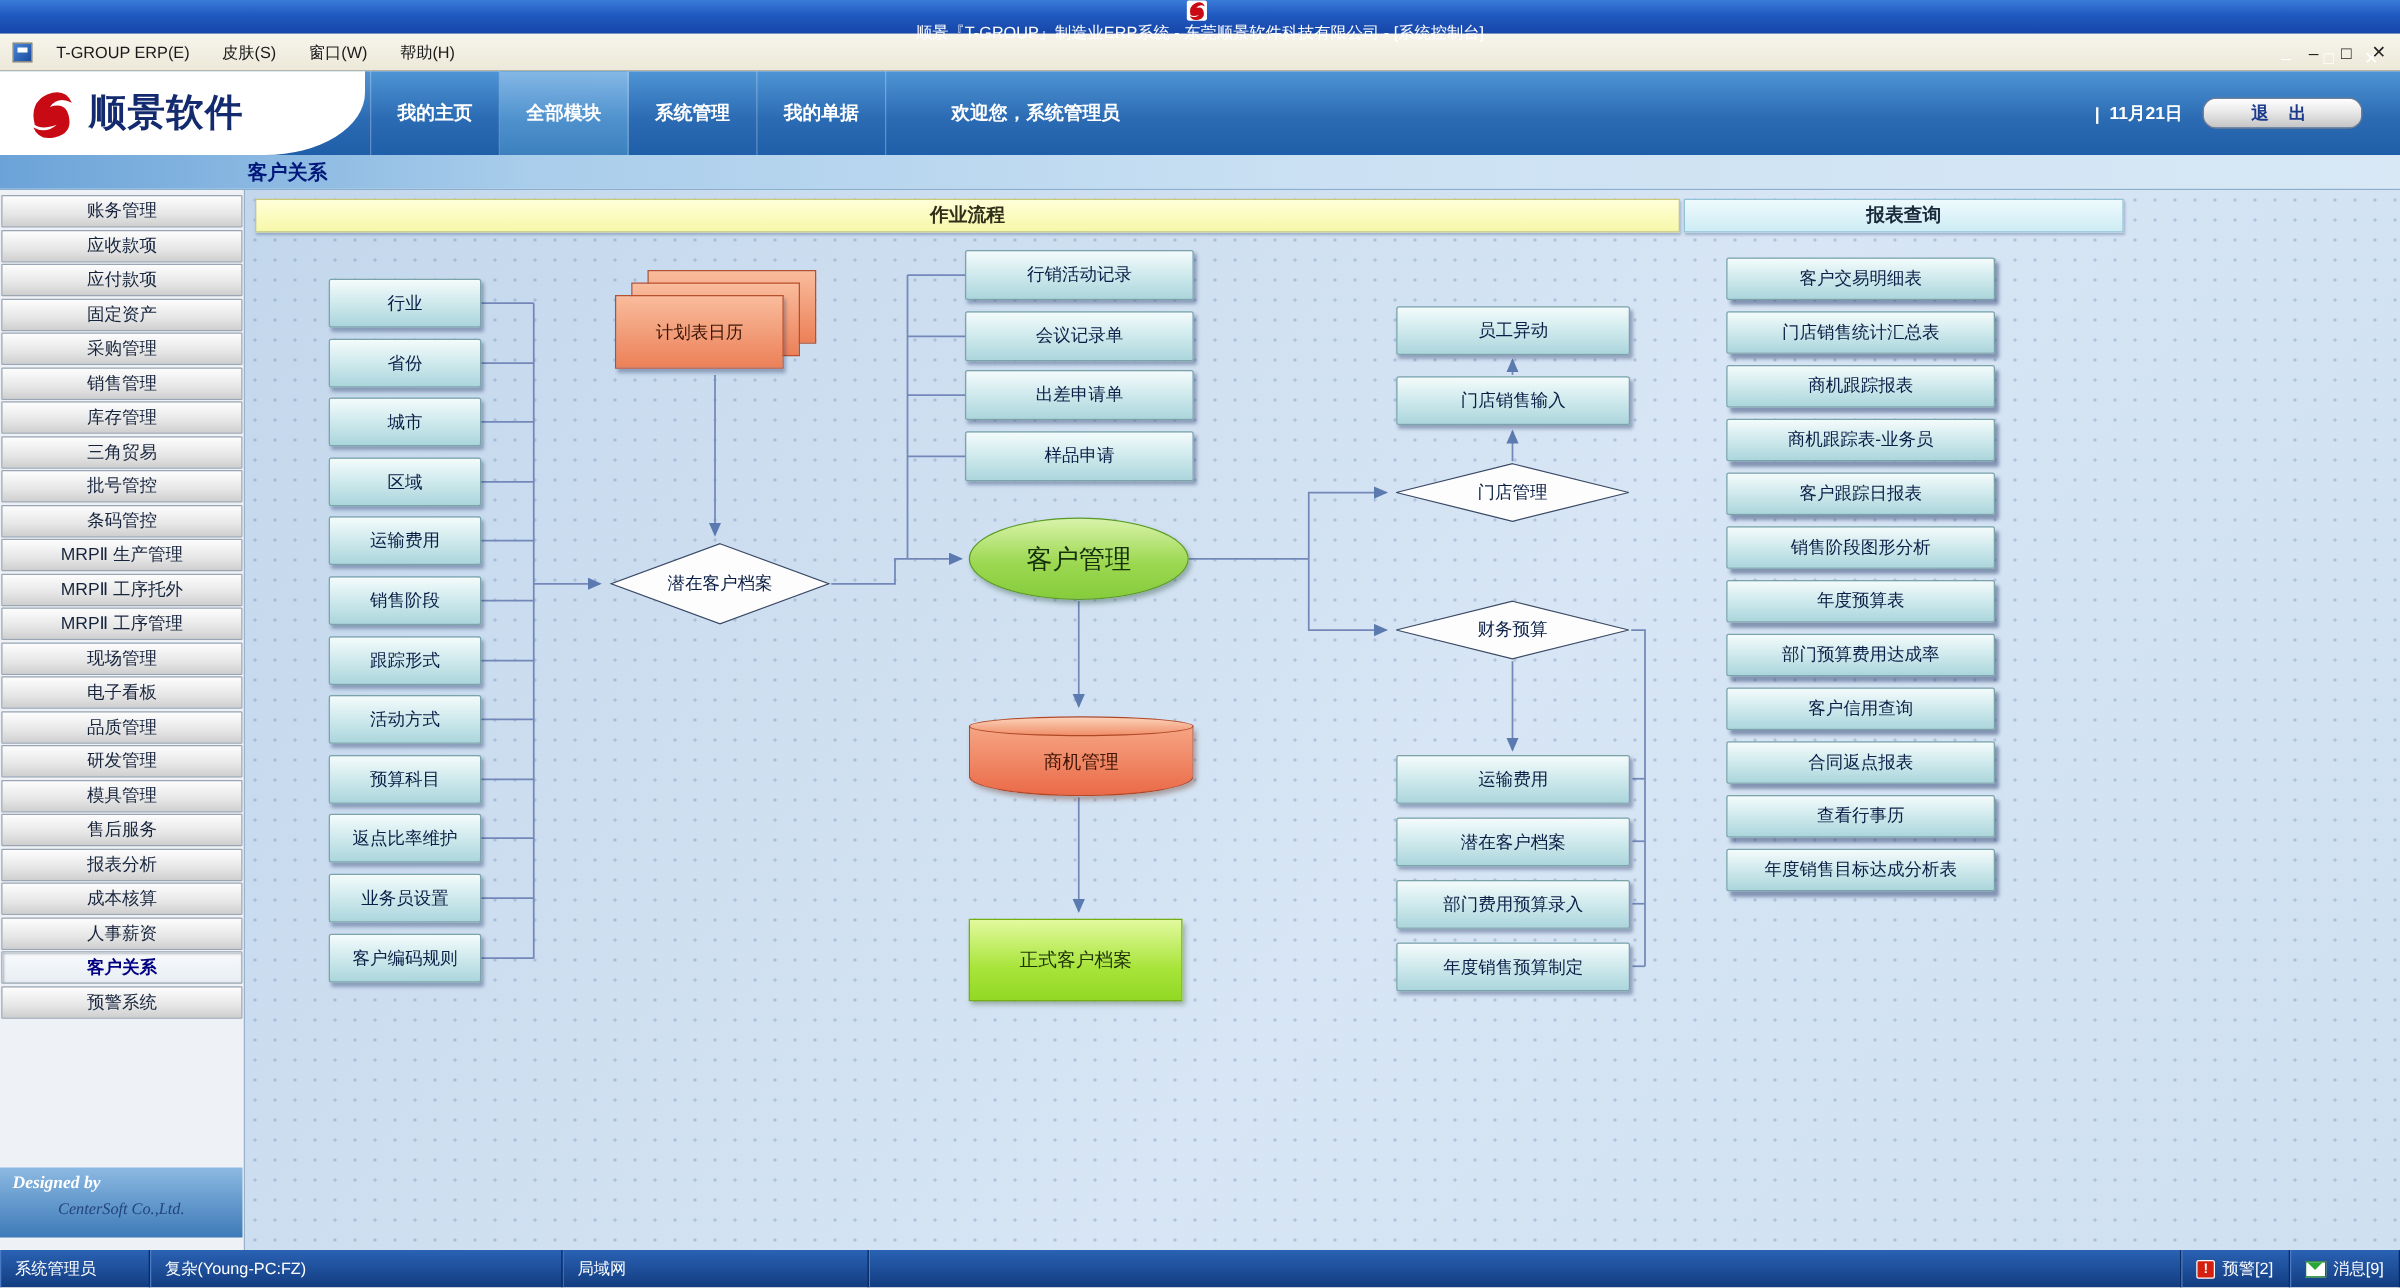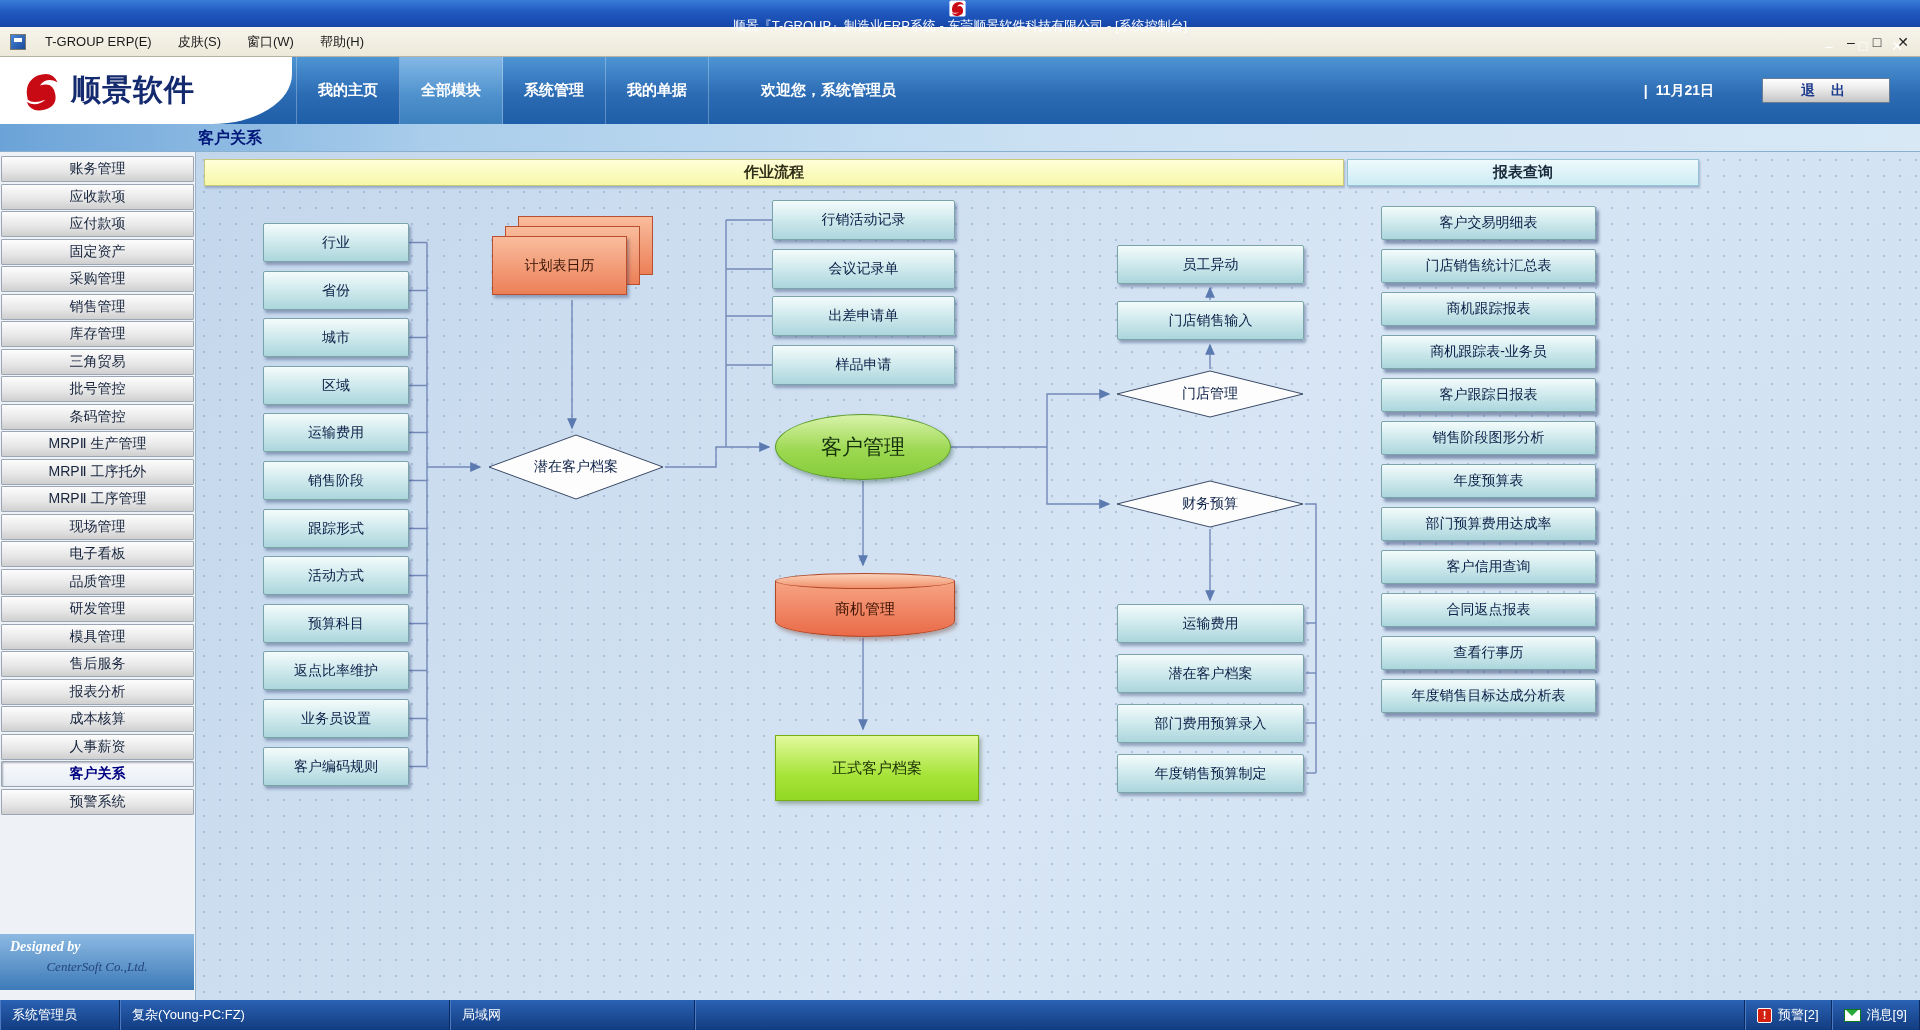--- a/index.html
+++ b/index.html
@@ -33,22 +33,22 @@
   .logo-text { font-size:30px; font-weight:bold; color:#142a6e; letter-spacing:1px; }
   .tabs { display:flex; margin-left:4px; }
   .tab { display:flex; align-items:center; padding:0 21px; color:#fff; font-size:15px; font-weight:bold;
     border-right:1px solid rgba(255,255,255,.28); }
   .tab:first-child { border-left:1px solid rgba(255,255,255,.28); }
   .tab.active { background:linear-gradient(180deg,#84b8e6,#4d90cc 60%,#3c80be); }
   .welcome { align-self:center; margin-left:52px; color:#fff; font-size:15px; font-weight:bold; }
   .header-right { margin-left:auto; display:flex; align-items:center; gap:16px; padding-right:30px; color:#fff; font-size:14px; }
   .date-wrap { display:flex; gap:8px; align-items:center; font-weight:bold; }
   .exit-btn { width:128px; height:25px; background:linear-gradient(180deg,#ffffff,#e6e6e6 50%,#c4c4c4);
-    border:1px solid #6c7c94; border-radius:1px; color:#1c3a8c; font-weight:bold; font-size:14px;
-    display:flex; align-items:center; justify-content:center; letter-spacing:6px;margin-left:32px; }
+    border:1px solid #6c7c94; border-radius:11px; color:#1c3a8c; font-weight:bold; font-size:14px;
+    display:flex; align-items:center; justify-content:center; letter-spacing:6px; }
 
   
   .subheader { height:28px; background:linear-gradient(90deg,#6ba3d8,#a9cdeb 22%,#cbe1f3 55%,#d8e8f5);
     border-bottom:1px solid #8ab0d0; position:relative; }
   .page-title { position:absolute; left:198px; top:4px; font-size:16px; font-weight:bold; color:#00187a; }
 
   
   .main { height:848px; display:flex; }
 
   .sidebar { width:196px; background:#eef2f6; border-right:1px solid #9ab2c8;
@@ -73,21 +73,21 @@
     font-size:15px; font-weight:bold; color:#30301a; box-shadow:1px 2px 2px rgba(40,60,110,.3); }
   .sec-process { left:8px; top:7px; width:1140px; background:linear-gradient(180deg,#ffffd9,#f7f7a9);
     border:1px solid #c9c97a; }
   .sec-reports { left:1151px; top:7px; width:352px; background:linear-gradient(180deg,#eefafd,#cdecf4);
     border:1px solid #93c3d6; color:#1a2a3a; }
 
   .fbtn { position:absolute; display:flex; align-items:center; justify-content:center;
     font-size:14px; color:#0a1e46; text-align:center;
     background:linear-gradient(180deg,#f4fbfb,#d2ebee 45%,#abd6dc);
     border:1px solid #7aa4aa; border-radius:2px; box-shadow:2px 3px 3px rgba(20,40,90,.35); }
-  .lbtn { left:67px; width:146px; height:39px; }
+  .lbtn { left:67px; width:122px; height:39px; }
   .mbtn { left:576px; width:183px; height:40px; }
   .qbtn { left:921px; width:187px; height:39px; }
   .rbtn { left:1185px; width:215px; height:34px; box-shadow:3px 4px 3px rgba(30,50,100,.45); }
 
   .calendar-stack { position:absolute; left:296px; top:64px; width:163px; height:84px; }
   .cal-card { position:absolute; width:135px; height:59px;
     background:linear-gradient(180deg,#f9bc9c,#ec8058); border:1px solid #b85030; }
   .cal-c3 { left:26px; top:0; } .cal-c2 { left:13px; top:10px; }
   .cal-c1 { left:0; top:20px; display:flex; align-items:center; justify-content:center;
     font-size:14px; color:#3a1405; box-shadow:2px 3px 3px rgba(20,40,90,.35); }
@@ -104,21 +104,21 @@
 
   .cylinder { position:absolute; left:579px; top:421px; width:180px; height:64px; }
   .cyl-body { position:absolute; left:0; right:0; top:8px; bottom:0;
     background:linear-gradient(180deg,#f6a584,#ea6a48); border:1px solid #b04828; border-top:none;
     border-radius:0 0 90px 90px / 0 0 16px 16px; box-shadow:2px 3px 4px rgba(90,30,10,.35); }
   .cyl-top { position:absolute; left:0; right:0; top:0; height:16px; border-radius:50%;
     background:linear-gradient(180deg,#fcd2ba,#f0906a); border:1px solid #b04828; }
   .cyl-label { position:absolute; inset:0; display:flex; align-items:center; justify-content:center;
     padding-top:8px; font-size:15px; color:#401505; }
 
-  .formal { position:absolute; left:579px; top:583px; width:204px; height:66px;
+  .formal { position:absolute; left:579px; top:583px; width:171px; height:66px;
     background:linear-gradient(180deg,#e2fa9e,#a8e43a 60%,#92d824); border:1px solid #74b012;
     display:flex; align-items:center; justify-content:center; font-size:15px; color:#1c3305;
     box-shadow:2px 3px 4px rgba(40,70,20,.35); }
 
   
   .statusbar { height:30px; background:linear-gradient(180deg,#2a62b4,#123c80);
     display:flex; align-items:stretch; color:#fff; font-size:13px; }
   .seg { display:flex; align-items:center; padding:0 12px; border-right:1px solid #0a2a60;
     box-shadow:inset 1px 0 0 #4a7ac4; gap:6px; }
   .seg-user { width:120px; } .seg-host { width:330px; } .seg-net { width:245px; }

